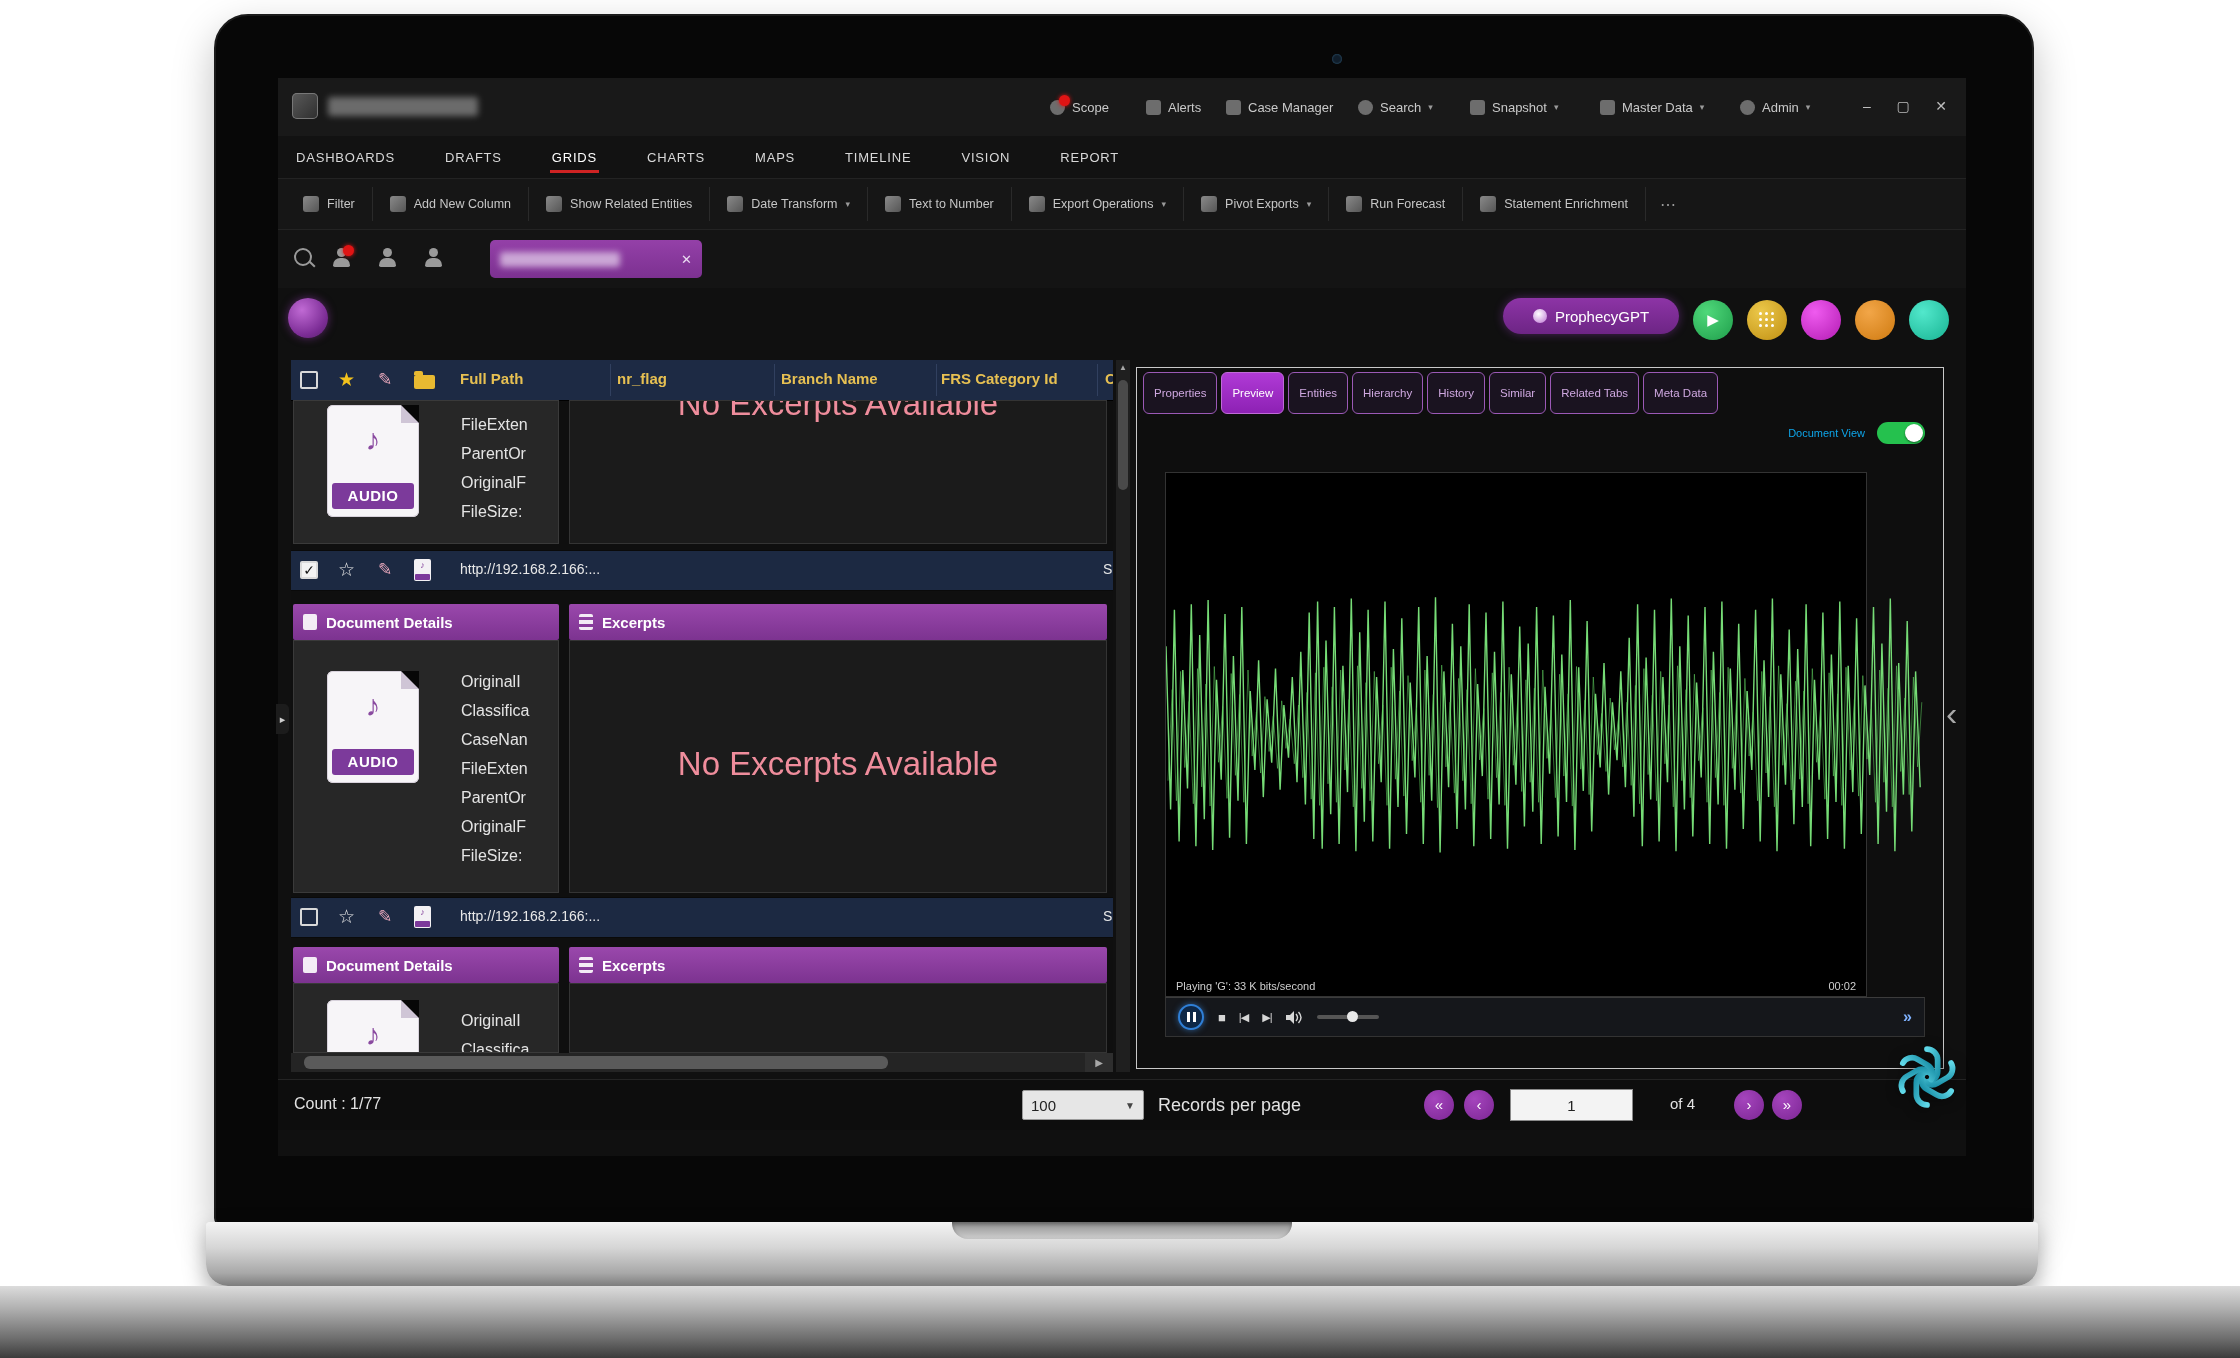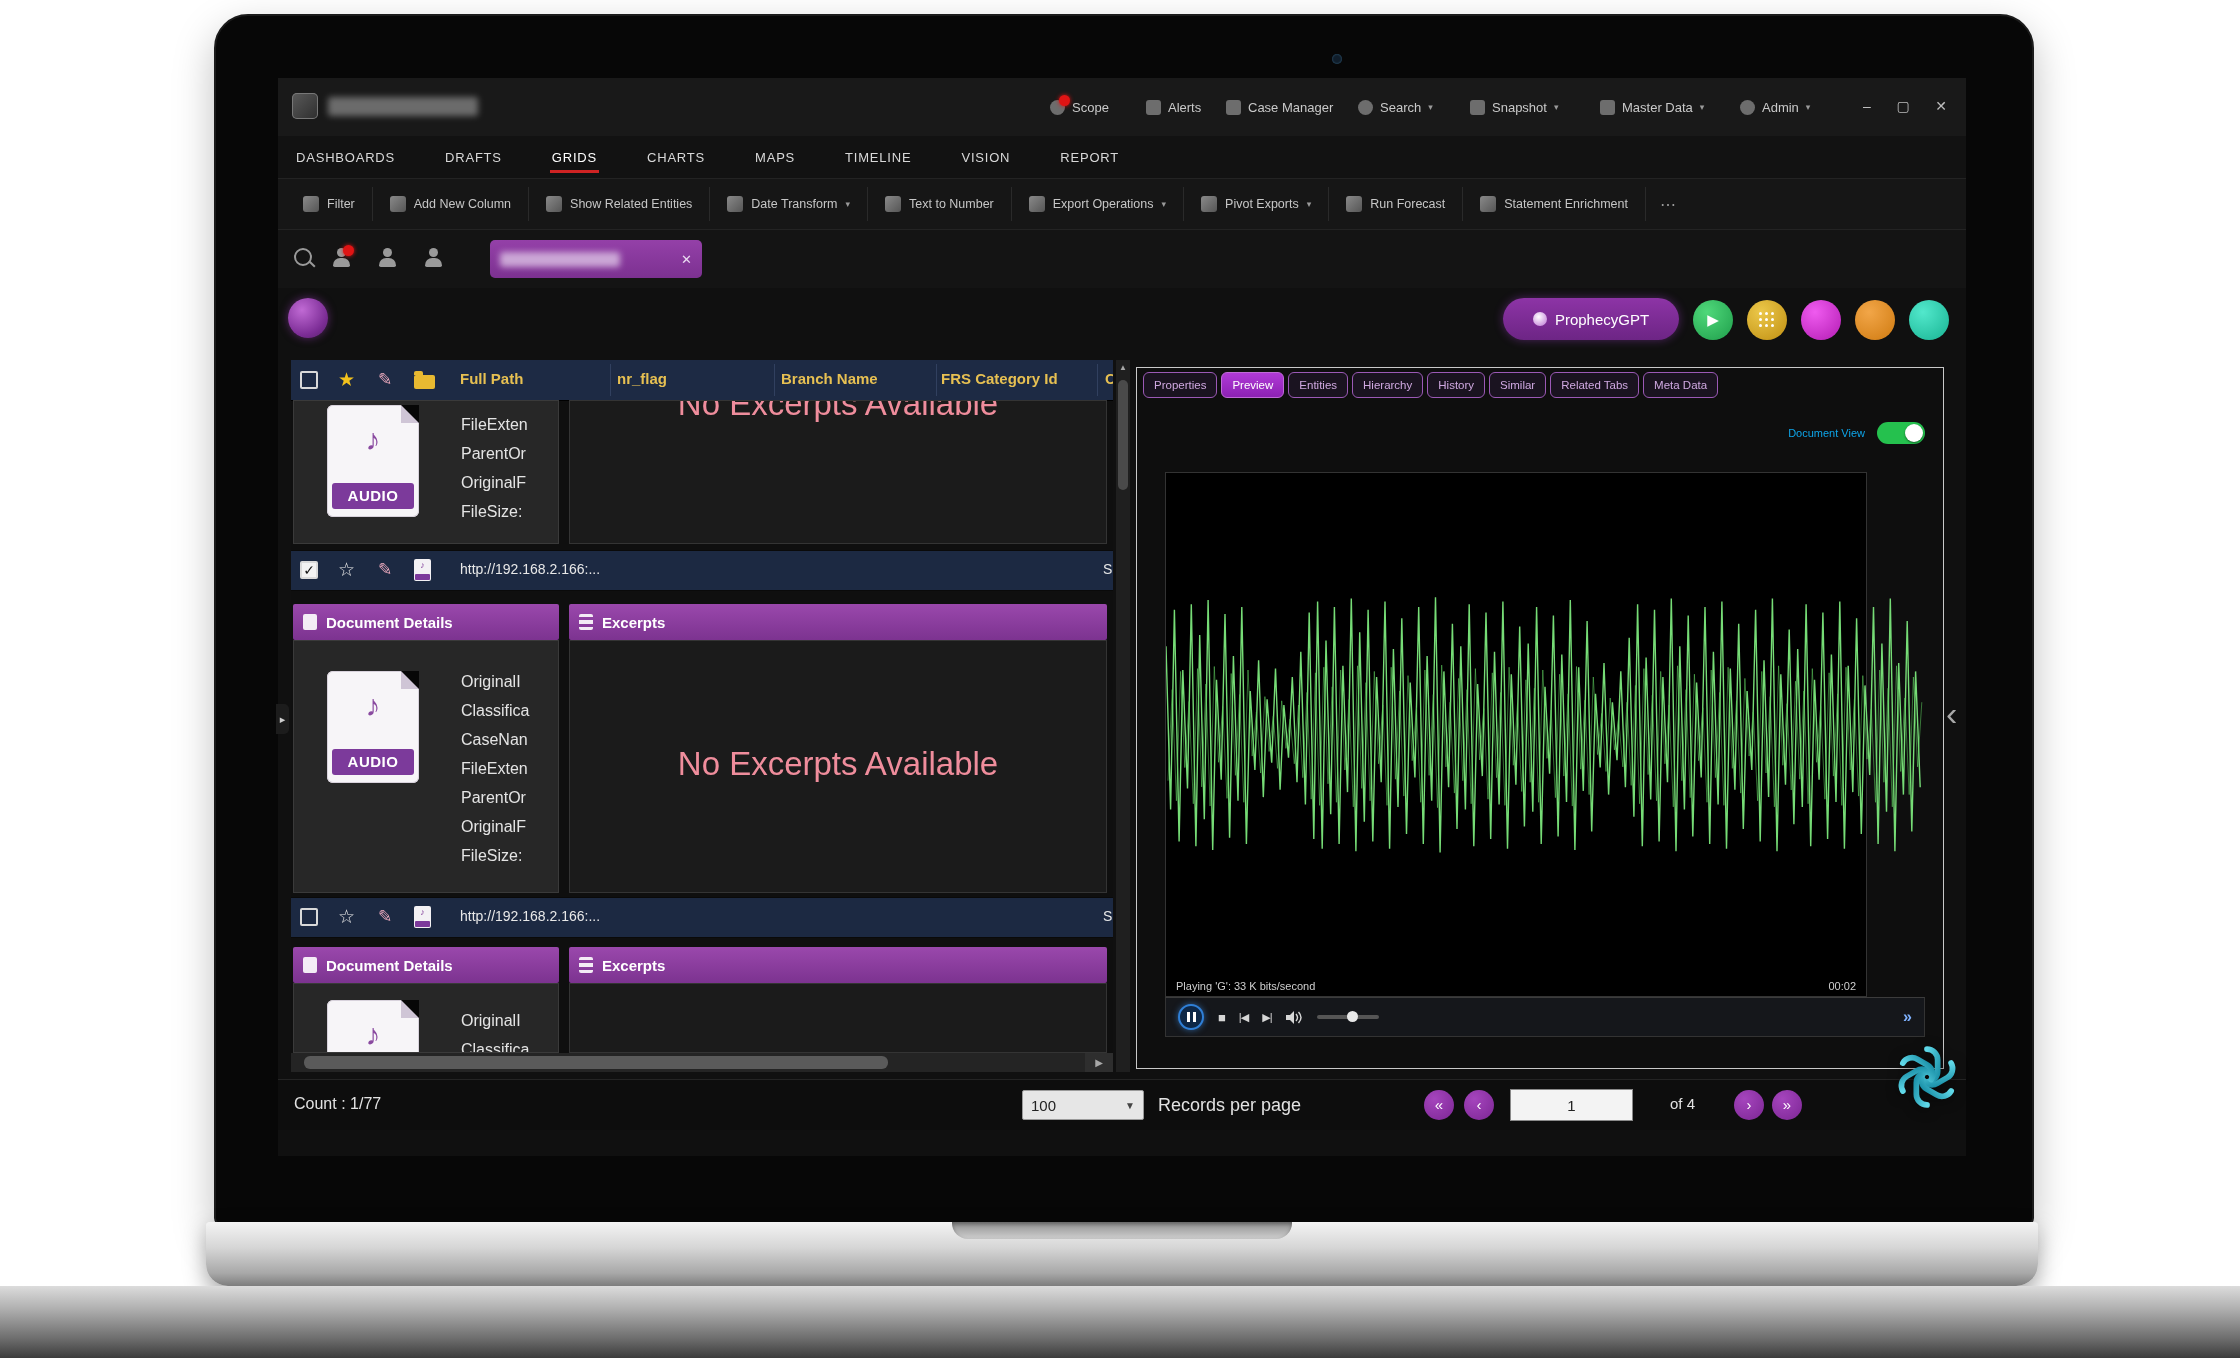--- a/index.html
+++ b/index.html
@@ -40,21 +40,21 @@
   .mag{position:absolute;left:16px;top:18px;width:14px;height:14px;border:2px solid #9a9a9a;border-radius:50%;}
   .mag::after{content:"";position:absolute;left:12px;top:13px;width:8px;height:2px;background:#9a9a9a;transform:rotate(45deg);}
   .person{position:absolute;width:20px;height:20px;top:18px;}
   .person .head{position:absolute;left:5px;top:0;width:9px;height:9px;border-radius:50%;background:#9a9a9a;}
   .person .bodyy{position:absolute;left:1px;top:10px;width:17px;height:9px;border-radius:8px 8px 2px 2px;background:#9a9a9a;}
   .search-pill{position:absolute;left:212px;top:10px;width:212px;height:38px;background:linear-gradient(180deg,#9440a8,#7c3191);border-radius:5px;display:flex;align-items:center;padding:0 10px;box-sizing:border-box;color:#fff;}
   .search-pill .x{margin-left:auto;font-size:13px;color:#eadcf1;}
 
   .gptrow{position:absolute;left:0;top:210px;width:1688px;height:72px;background:#101010;}
   .gpt-sphere{position:absolute;left:10px;top:10px;width:40px;height:40px;border-radius:50%;background:radial-gradient(circle at 35% 30%,#c06ad4,#7c2d96 65%,#541f68);box-shadow:0 0 8px rgba(160,60,190,.5);}
-  .gpt-pill{position:absolute;left:1225px;top:10px;width:176px;height:42px;border-radius:21px;background:linear-gradient(180deg,#8d34a6,#6d2585);display:flex;align-items:center;justify-content:center;gap:8px;color:#fff;font-size:15px;box-shadow:0 0 10px rgba(150,60,190,.45);}
+  .gpt-pill{position:absolute;left:1225px;top:10px;width:176px;height:36px;border-radius:21px;background:linear-gradient(180deg,#8d34a6,#6d2585);display:flex;align-items:center;justify-content:center;gap:8px;color:#fff;font-size:15px;box-shadow:0 0 10px rgba(150,60,190,.45);}
   .spark{width:14px;height:14px;border-radius:50%;background:radial-gradient(circle at 40% 35%,#fff,#cf9be0 70%);}
   .circle-btn{position:absolute;top:12px;width:40px;height:40px;border-radius:50%;display:flex;align-items:center;justify-content:center;color:#fff;}
   .cb-green{background:radial-gradient(circle at 35% 30%,#4fd87a,#1f9e4b);}
   .cb-yellow{background:radial-gradient(circle at 35% 30%,#ecc84a,#c08f12);}
   .cb-magenta{background:radial-gradient(circle at 35% 30%,#ef5bef,#b31cb3);}
   .cb-orange{background:radial-gradient(circle at 35% 30%,#f2a648,#cf7a10);}
   .cb-teal{background:radial-gradient(circle at 35% 30%,#52e8cc,#18b392);}
   .dotgrid{width:16px;height:16px;display:grid;grid-template-columns:repeat(3,1fr);gap:2px;}
   .dotgrid i{width:3px;height:3px;border-radius:50%;background:#fff;}
 
@@ -97,21 +97,21 @@
   .hscroll{position:absolute;left:0;top:693px;width:822px;height:19px;background:#242424;}
   .hthumb{position:absolute;left:13px;top:3px;width:584px;height:13px;background:#5a5a5a;border-radius:6px;}
   .hbtn{position:absolute;right:0;top:0;width:28px;height:19px;color:#a8a8a8;font-size:10px;text-align:center;line-height:19px;background:#2e2e2e;}
   .vscroll{position:absolute;left:838px;top:282px;width:14px;height:712px;background:#1f1f1f;}
   .vbtn{position:absolute;left:0;top:0;width:14px;height:16px;color:#a8a8a8;font-size:8px;text-align:center;line-height:16px;}
   .vthumb{position:absolute;left:2px;top:20px;width:10px;height:110px;background:#4a4a4a;border-radius:5px;}
 
   
   #rpanel{position:absolute;left:858px;top:289px;width:808px;height:702px;background:#0e0e0e;border:1px solid #c9c9c9;box-sizing:border-box;}
   .ptabs{position:absolute;left:6px;top:4px;display:flex;gap:4px;}
-  .ptab{border:1px solid #9b59b6;background:#1a1320;color:#cfa8e0;font-size:11.5px;padding:6px 10px;border-radius:6px;white-space:nowrap;}
+  .ptab{border:1px solid #9b59b6;background:#1a1320;color:#cfa8e0;font-size:11.5px;padding:14px 10px;border-radius:6px;white-space:nowrap;}
   .ptab.active{background:linear-gradient(180deg,#b03ad6,#8d21b4);color:#fff;border-color:#c06ad8;}
   .dv-row{position:absolute;right:18px;top:54px;display:flex;align-items:center;gap:12px;}
   .dv-label{color:#0ea5e9;font-size:11px;}
   .toggle{width:48px;height:22px;border-radius:11px;background:#25c14e;position:relative;}
   .toggle .knob{position:absolute;right:2px;top:2px;width:18px;height:18px;border-radius:50%;background:#fff;box-shadow:0 1px 2px rgba(0,0,0,.5);}
 
   .media{position:absolute;left:28px;top:104px;width:702px;height:525px;background:#000;border:1px solid #333;box-sizing:border-box;}
   .media-status{position:absolute;left:10px;right:10px;bottom:4px;display:flex;justify-content:space-between;color:#cfcfcf;font-size:11px;}
   .controls{position:absolute;left:28px;top:629px;width:760px;height:40px;background:#15171b;border:1px solid #333;border-top:1px solid #3c3c3c;box-sizing:border-box;display:flex;align-items:center;gap:14px;padding:0 12px;}
   .pausebtn{width:26px;height:26px;border-radius:50%;border:2px solid #2f7fd6;background:#0d2747;display:flex;align-items:center;justify-content:center;gap:3px;box-shadow:0 0 6px rgba(60,140,230,.6);box-sizing:border-box;}

